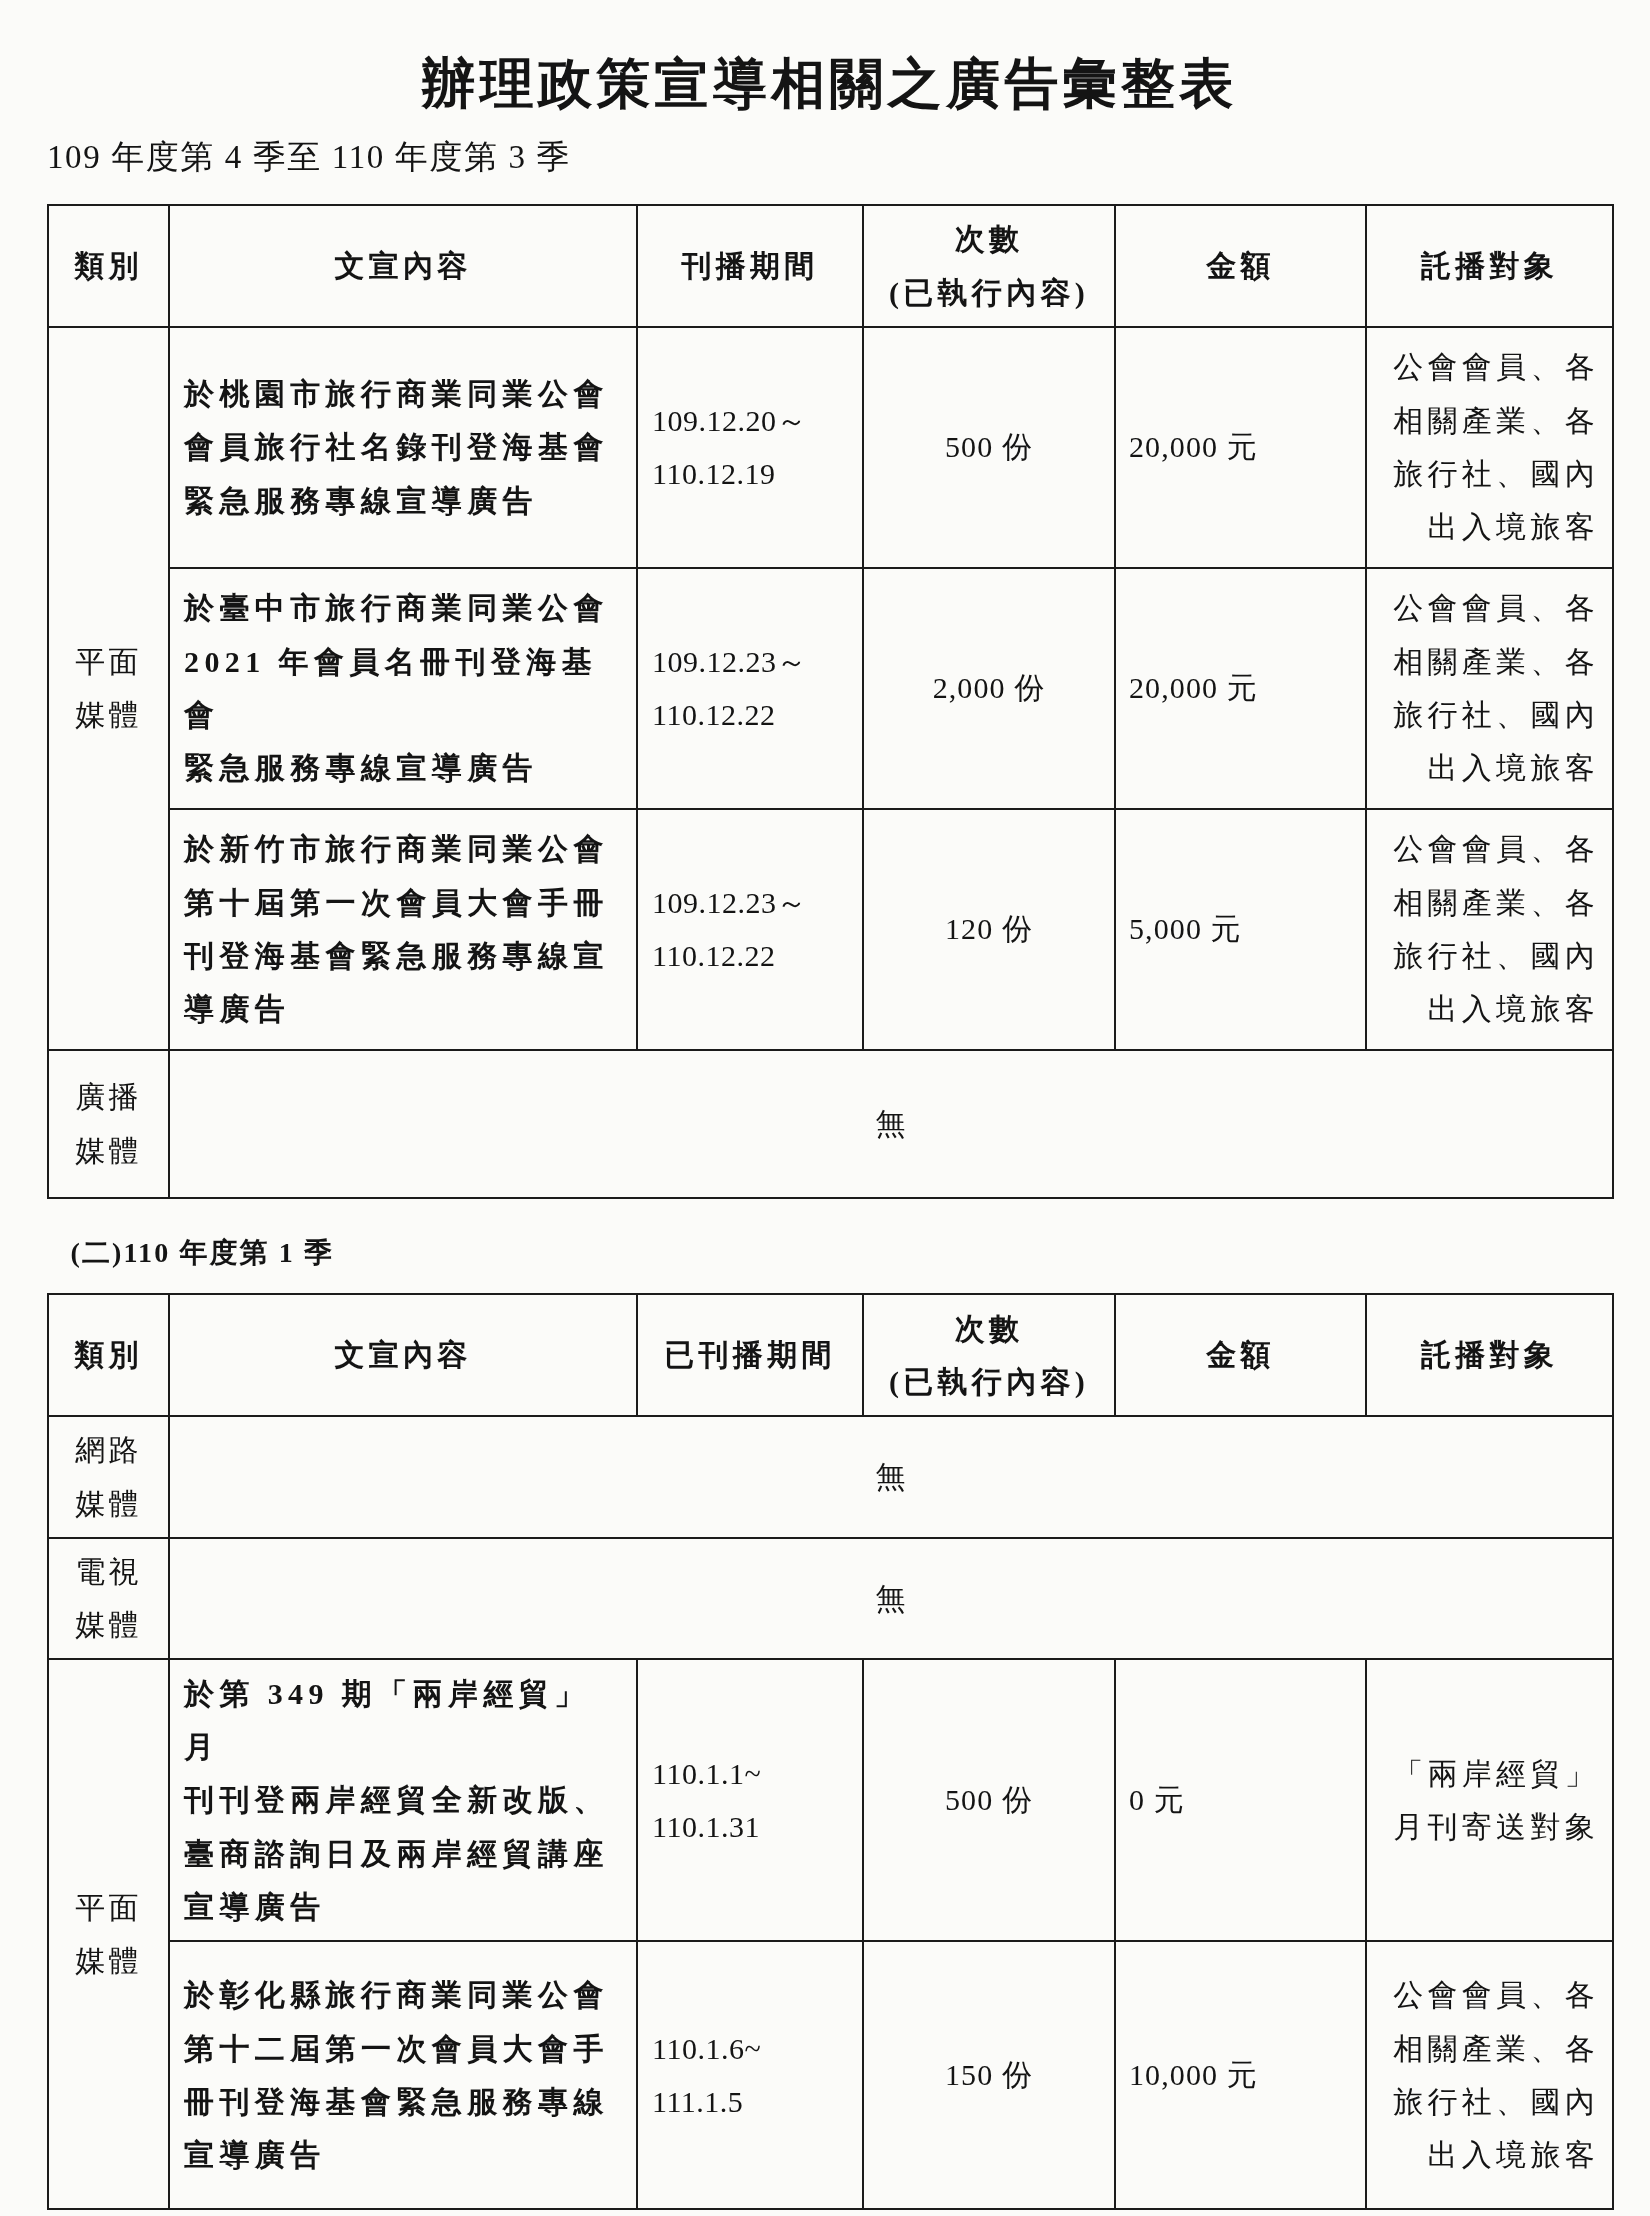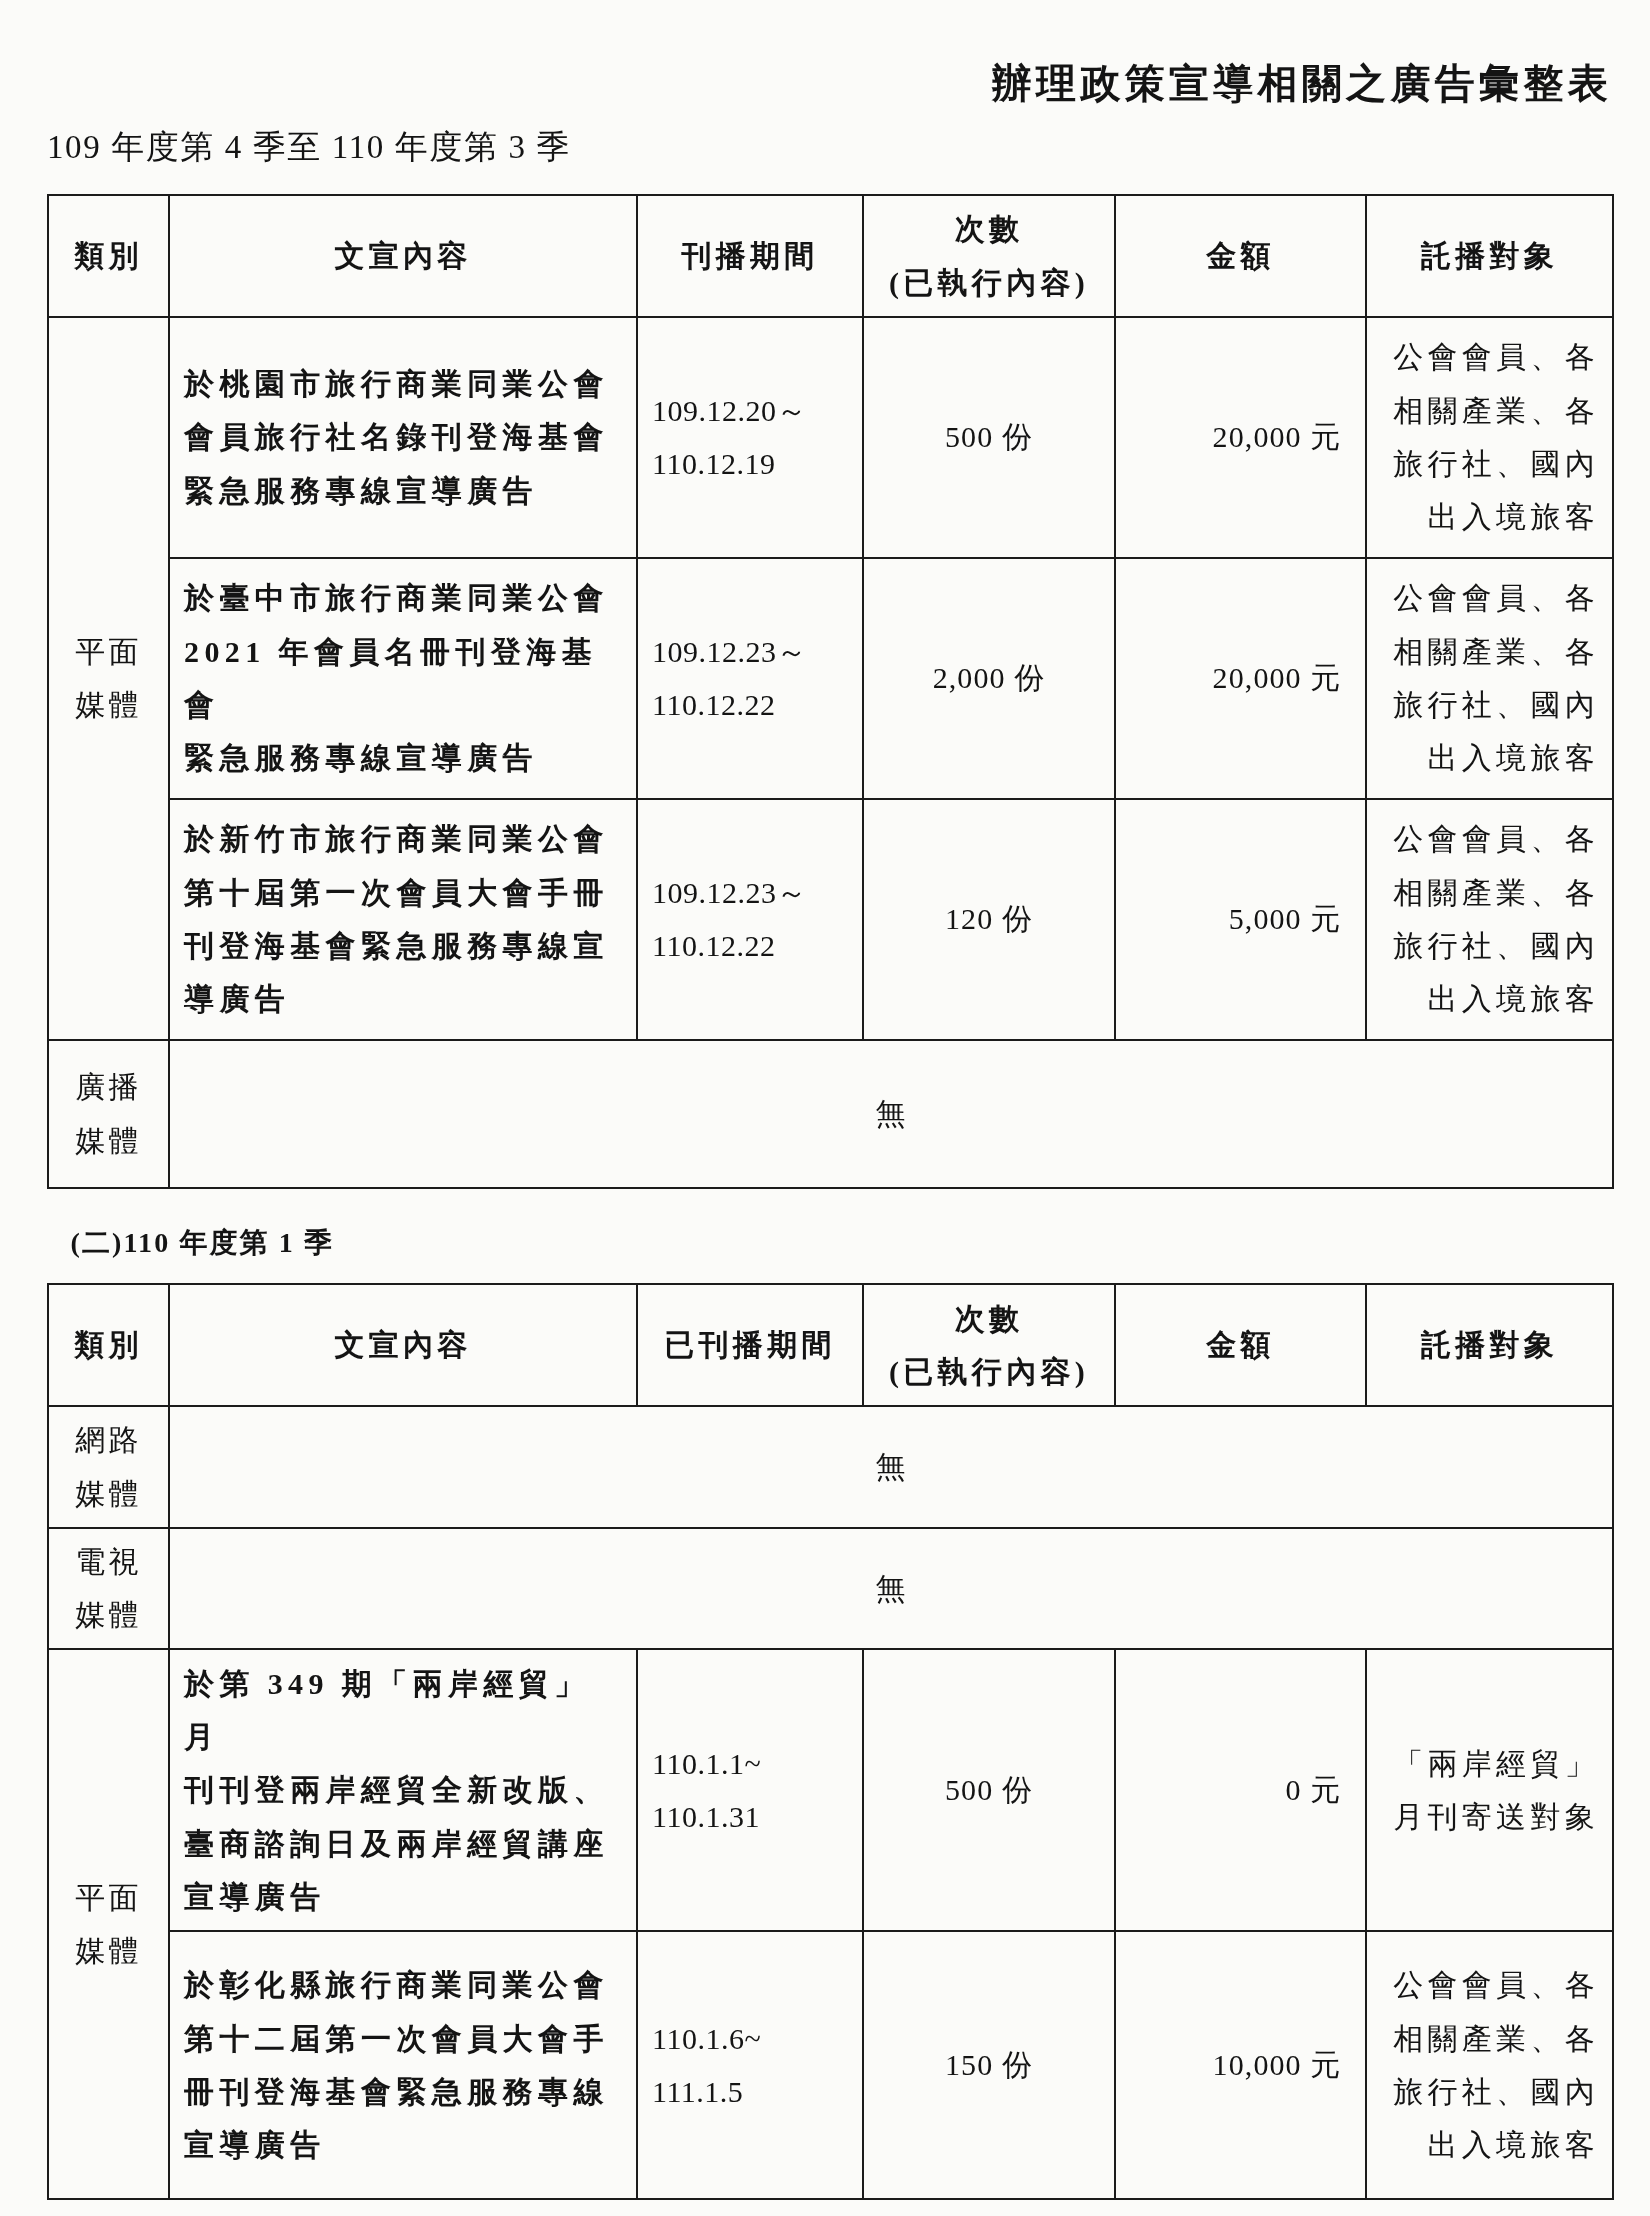--- a/index.html
+++ b/index.html
@@ -8,25 +8,25 @@
     width: 1650px;
     height: 2216px;
     color: #141414;
     font-family: "Liberation Serif", "DejaVu Serif", serif;
     overflow: hidden;
   }
   .doc {
     padding: 31px 38px 0 47px;
   }
   .title {
-    text-align: right;
-    font-size: 40px;
+    text-align: center;
+    font-size: 54px;
     font-weight: 700;
     letter-spacing: 4.3px;
-    margin-top: 25px;
+    margin-top: 17px;
   }
   .subtitle {
     text-align: left;
     font-size: 33px;
     font-weight: 400;
     letter-spacing: 1.6px;
     margin-top: 14px;
     margin-bottom: 23.6px;
   }
   table.adtable {
@@ -56,21 +56,21 @@
     letter-spacing: 5.4px;
     padding-left: 14px;
     font-weight: bold;
   }
   td.period {
     text-align: left;
     letter-spacing: 0.5px;
     padding-left: 14px;
   }
   td.count { text-align: center; letter-spacing: 1.1px; }
-  td.amount { text-align: right; padding-right: 23.6px; letter-spacing: 1.1px; }
+  td.amount { text-align: left; padding-right: 23.6px; letter-spacing: 1.1px; }
   td.audience {
     text-align: right;
     letter-spacing: 4.3px;
     padding-left: 14px;
   }
   td.none { text-align: center; letter-spacing: 1.1px; }
 
   tr.h-header  { height: 122px; }
   tr.h-big     { height: 241px; }
   tr.h-small   { height: 148px; }

